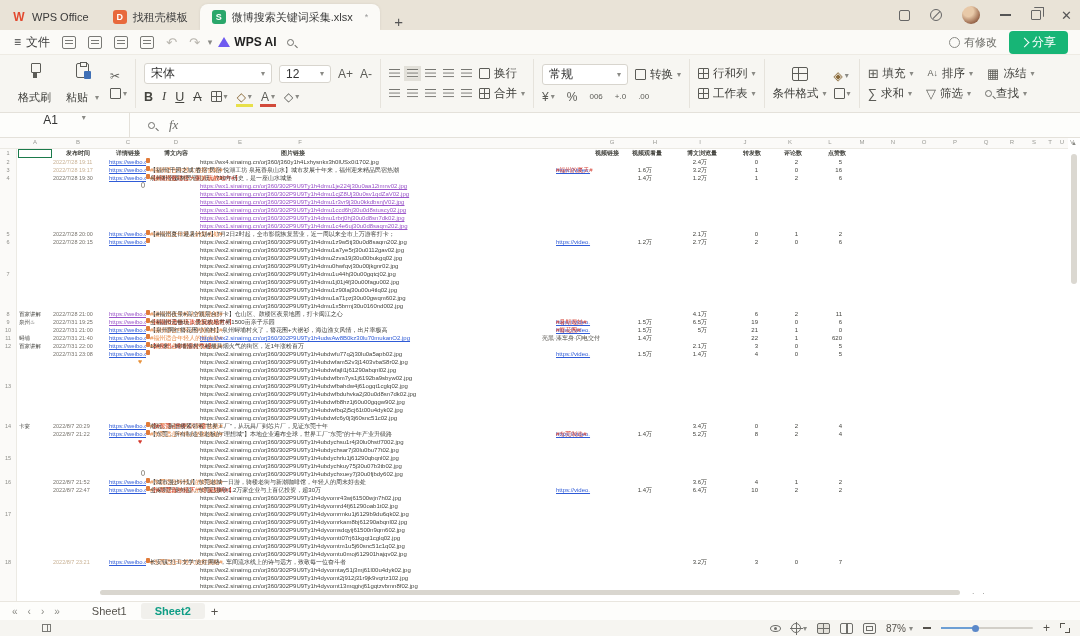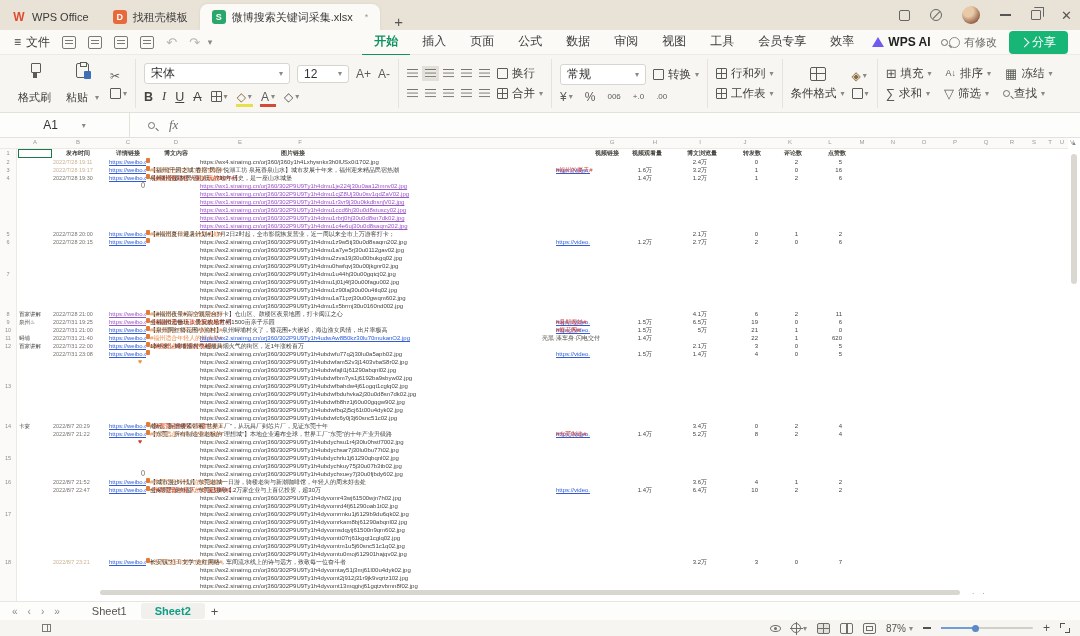--- a/index.html
+++ b/index.html
@@ -74,21 +74,21 @@
 .lblbtn{display:flex;align-items:center;gap:4px;font-size:11.5px;color:#3e3e3a;cursor:pointer;white-space:nowrap;}
 .boxico{display:inline-block;width:11px;height:11px;border:1.2px solid #5c5c57;border-radius:1px;position:relative;}
 .boxico.grid:before{content:"";position:absolute;left:4.2px;top:0;bottom:0;width:1.2px;background:#5c5c57;}
 .boxico.grid:after{content:"";position:absolute;top:4.2px;left:0;right:0;height:1.2px;background:#5c5c57;}
 .bigico{width:16px;height:14px;border:1.3px solid #5c5c57;border-radius:2px;position:relative;}
 .bigico:before{content:"";position:absolute;left:5px;top:0;bottom:0;width:1.3px;background:#5c5c57;}
 .bigico:after{content:"";position:absolute;top:5px;left:0;right:0;height:1.3px;background:#5c5c57;}
 .paintxt{color:#8a6a3a;}
 
 .fbar{position:absolute;left:0;top:113px;width:1080px;height:25px;background:#fdfdfb;border-bottom:1px solid #e4e1da;display:flex;align-items:center;}
-.namebox{width:130px;display:flex;align-items:center;justify-content:center;gap:24px;font-size:12px;color:#333;border-right:1px solid #e4e1da;height:100%;}
+.namebox{width:130px;display:flex;align-items:flex-start;justify-content:center;gap:24px;font-size:12px;color:#333;border-right:1px solid #e4e1da;height:100%;}
 .fx{font-style:italic;font-family:"Liberation Serif",serif;font-size:13px;color:#6e6e6a;margin-left:14px;}
 .fbar .mag{margin-left:18px;}
 
 .sheet{position:absolute;left:0;top:138px;width:1080px;height:463px;background:#fff;overflow:hidden;}
 .letters{position:absolute;left:0;top:0;width:1068px;height:11px;background:#fbfaf8;border-bottom:1px solid #eceae4;}
 .letters span{position:absolute;top:1px;font-size:6px;color:#9a9a95;transform:translateX(-50%);}
 .rncol{position:absolute;left:0;top:11px;width:17px;bottom:0;background:#fbfaf8;border-right:1px solid #eceae4;}
 .sl{position:absolute;left:0;height:8px;width:1068px;font-size:6px;line-height:8px;white-space:nowrap;}
 .sl span{position:absolute;top:0;}
 .rn{left:0;width:16px;text-align:center;color:#8f8f8a;font-size:5.5px;}
@@ -186,32 +186,20 @@
         <span>≡</span>
         <span>文件</span>
       </div>
     <span class="mico"></span>
     <span class="mico"></span>
     <span class="mico"></span>
     <span class="mico"></span>
     <span class="mundo">↶</span>
     <span class="mundo">↷</span>
     <span class="mchev">▾</span>
-    <div class="mtabs" id="menutabs">
-        <div class="mtab active">开始</div>
-        <div class="mtab">插入</div>
-        <div class="mtab">页面</div>
-        <div class="mtab">公式</div>
-        <div class="mtab">数据</div>
-        <div class="mtab">审阅</div>
-        <div class="mtab">视图</div>
-        <div class="mtab">工具</div>
-        <div class="mtab">会员专享</div>
-        <div class="mtab">效率</div>
-      </div>
     <div class="ai">
         <span class="ai-ico"></span>
         <span>WPS AI</span>
       </div>
     <span class="msearch"><span class="mag"></span></span>
     <div class="mright">
       <div class="modded">
           <span class="sync"></span>
           <span>有修改</span>
         </div>
@@ -241,21 +229,21 @@
           </span>
         <span class="smbtn">
             <span class="boxico"></span>
             <span class="dd">▾</span>
           </span>
       </div>
     </div>
     <div class="rg">
       <div class="rcol">
         <div class="rrow">
-          <div class="select" style="width:146px">
+          <div class="select" style="width:128px">
               <span>宋体</span>
               <span class="dd">▾</span>
             </div>
           <div class="select" style="width:52px">
               <span>12</span>
               <span class="dd">▾</span>
             </div>
           <span class="smbtn">A+</span>
           <span class="smbtn">A-</span>
         </div>

